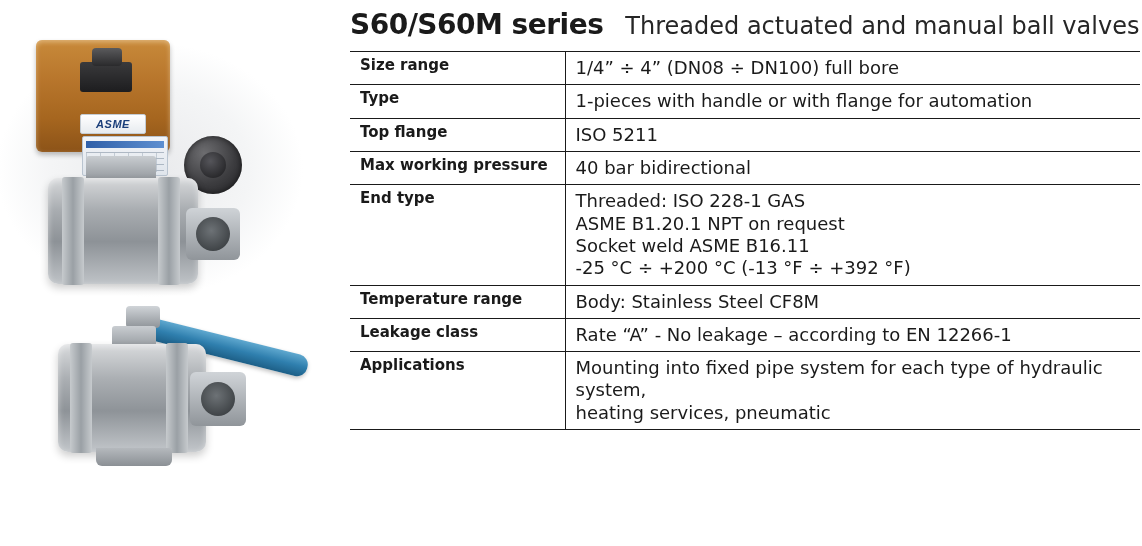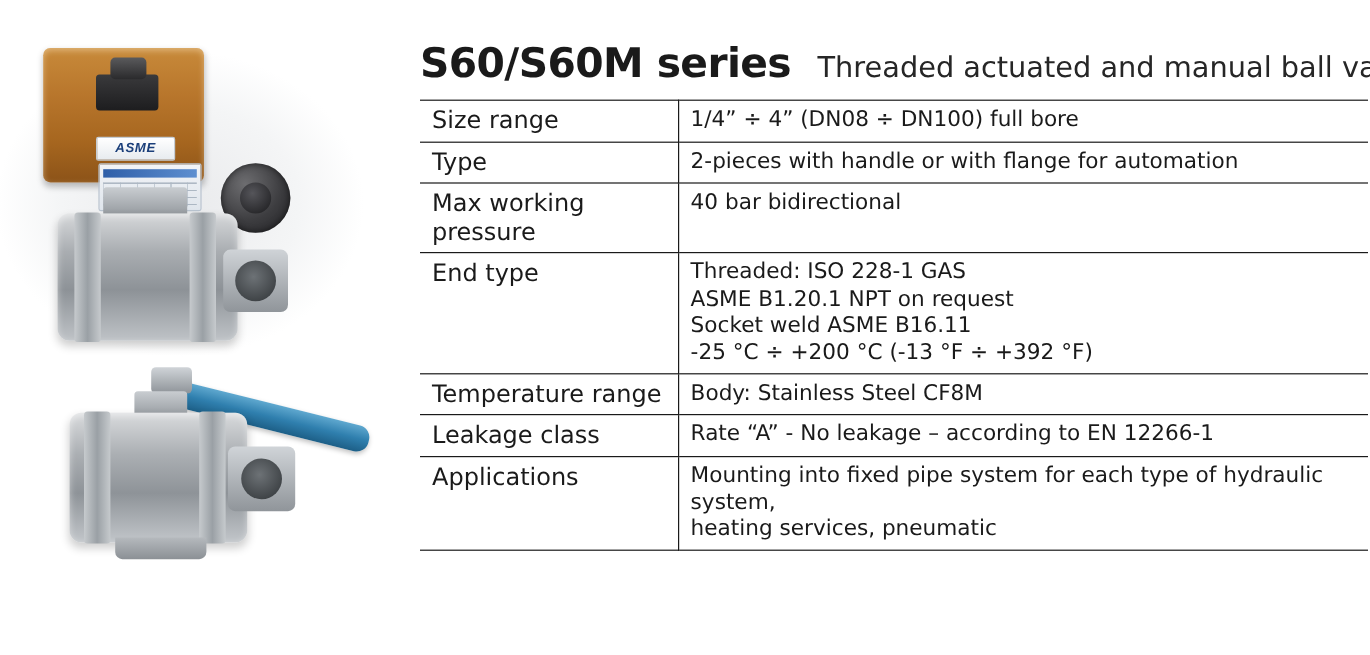--- a/index.html
+++ b/index.html
@@ -230,25 +230,24 @@
 
   .title-row {
     display: flex;
     align-items: baseline;
     gap: 22px;
     padding: 8px 6px 10px 18px;
   }
   .title-main {
     font-family: "DejaVu Sans", sans-serif;
     font-weight: bold;
-    font-size: 34px;
+    font-size: 28px;
     color: #1a1a1a;
     letter-spacing: -0.5px;
     white-space: nowrap;
-    margin-top: 25px;
   }
   .title-sub {
     font-family: "DejaVu Sans", sans-serif;
     font-size: 24px;
     color: #262626;
     white-space: nowrap;
   }
 
   table.spec {
     width: 790px;
@@ -262,22 +261,22 @@
   table.spec td {
     border-top: 1.6px solid #1a1a1a;
     border-bottom: 1.6px solid #1a1a1a;
     vertical-align: top;
     padding: 5px 8px 5px 10px;
     font-family: "DejaVu Sans", sans-serif;
     color: #1a1a1a;
   }
   table.spec tr td:first-child {
     border-right: 1.6px solid #1a1a1a;
-    font-weight: normal;
-    font-size: 20px;
+    font-weight: bold;
+    font-size: 15px;
     line-height: 1.18;
     margin-top: 48px;
   }
   table.spec tr td:last-child {
     font-size: 18px;
     line-height: 1.24;
     white-space: pre-line;
   }
   table.spec tr:first-child td { border-top: 1.6px solid #1a1a1a; }
 </style>
@@ -325,21 +324,25 @@
           <col class="c1">
           <col class="c2">
         </colgroup>
       <tbody>
         <tr>
           <td>Size range</td>
           <td>1/4” ÷  4” (DN08 ÷ DN100) full bore</td>
         </tr>
         <tr>
           <td>Type</td>
-          <td>2-pieces with handle or with flange for automation</td>
+          <td>1-pieces with handle or with flange for automation</td>
+        </tr>
+        <tr>
+          <td>Top flange</td>
+          <td>ISO 5211</td>
         </tr>
         <tr>
           <td>Max working pressure</td>
           <td>40 bar bidirectional</td>
         </tr>
         <tr>
           <td>End type</td>
           <td>Threaded: ISO 228-1 GAS
 ASME B1.20.1 NPT on request
 Socket weld ASME B16.11

